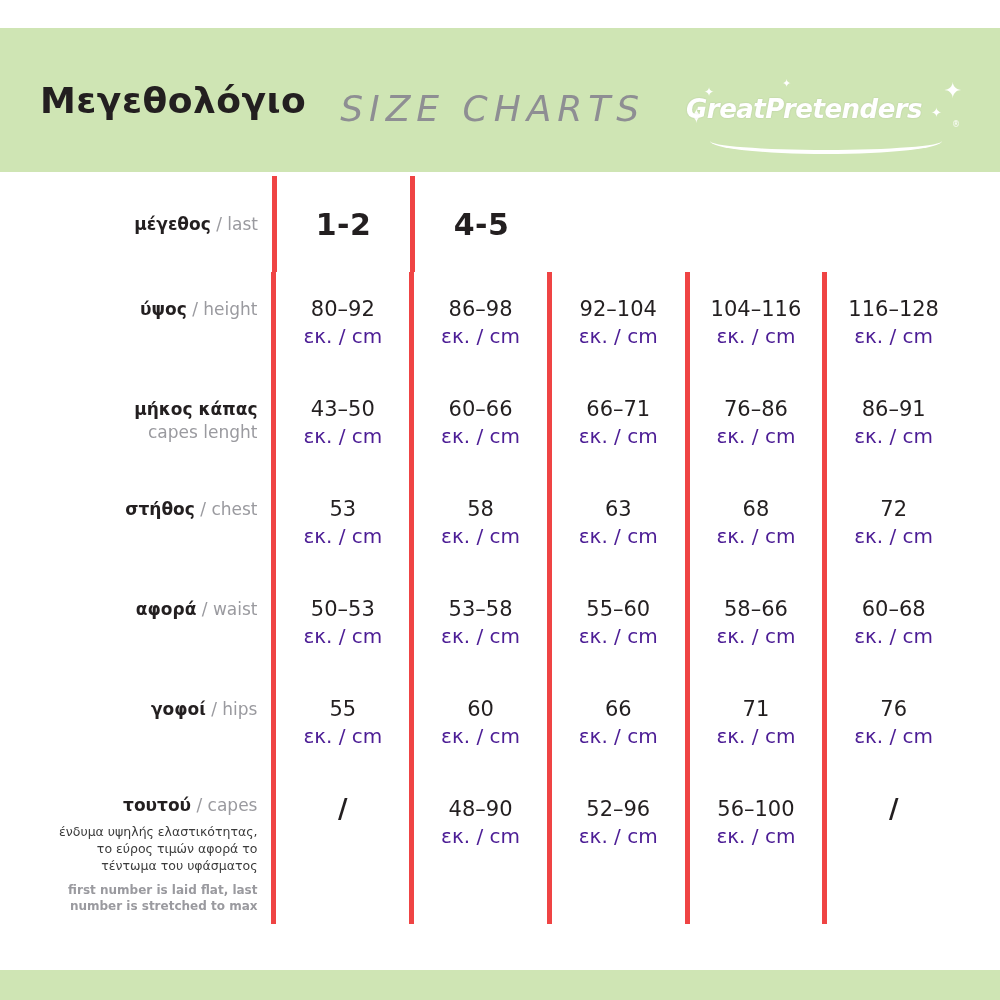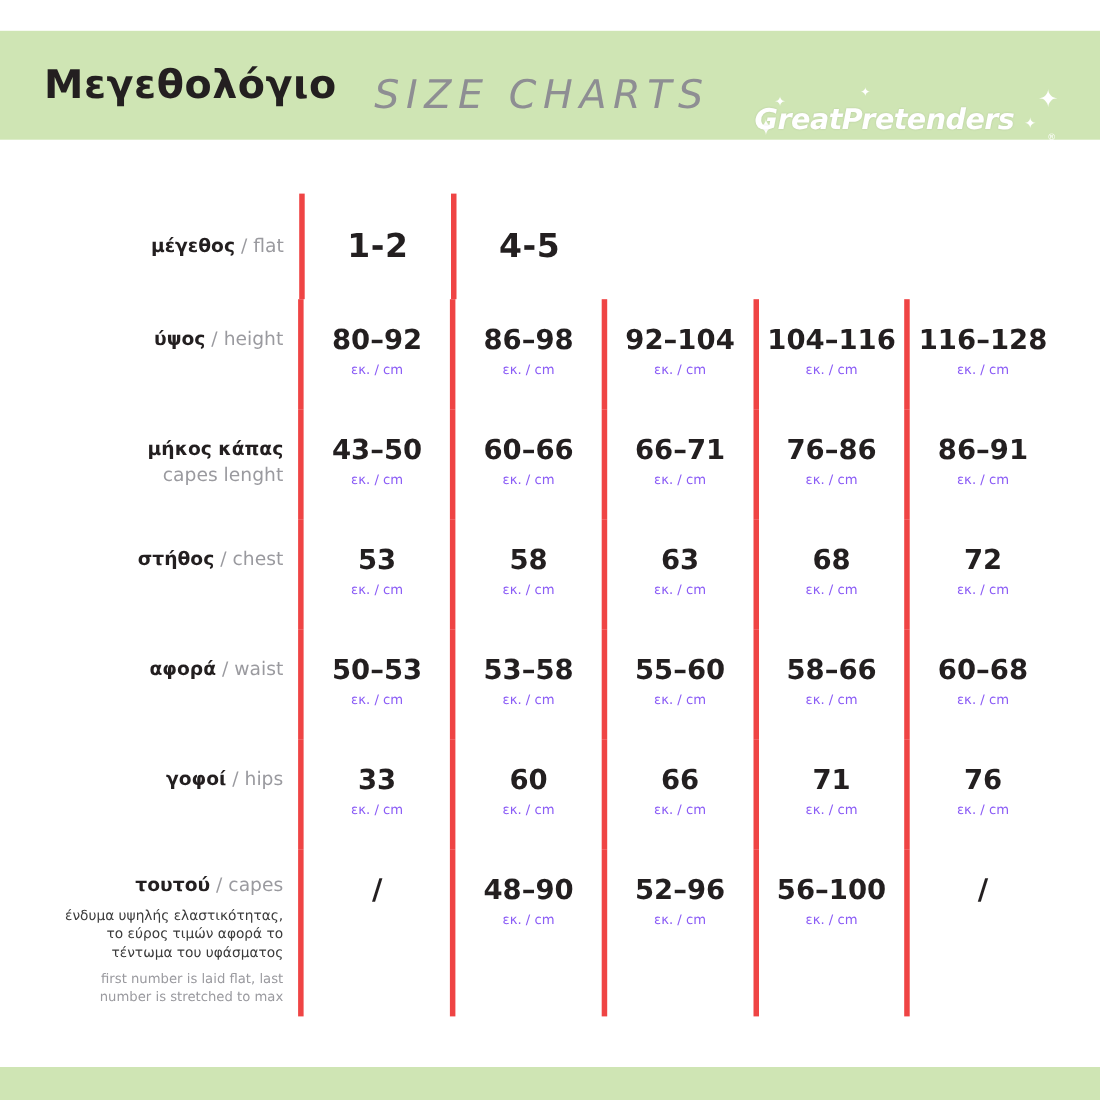--- a/index.html
+++ b/index.html
@@ -12,21 +12,21 @@
   #page {
     position: relative;
     width: 1000px; height: 1000px;
     background: #ffffff;
   }
 
   
   .header-band {
     position: absolute;
     left: 0; top: 28px;
-    width: 1000px; height: 99px;
+    width: 1000px; height: 144px;
     background: #cfe5b4;
     display: flex;
     align-items: center;
   }
   .title-gr {
     margin-left: 40px;
     font-family: "DejaVu Sans", sans-serif;
     font-size: 36px;
     font-weight: bold;
     color: #231f20;
@@ -153,34 +153,35 @@
     margin-top: 6px;
     max-width: 210px;
   }
   .note-en {
     font-size: 12px;
     line-height: 16px;
     color: #9a9a9f;
     text-align: right;
     margin-top: 8px;
     max-width: 200px;
+    font-weight: bold;
   }
 
   .row-data { height: 100px; }
   .row-data .label-cell { padding-top: 26px; height: 100px; }
   .row-data .val-cell { height: 100px; padding-top: 22px; }
   .num {
-    font-size: 25px;
-    font-weight: bold;
+    font-size: 21px;
+    font-weight: normal;
     color: #231f20;
     line-height: 30px;
   }
   .unit {
-    font-size: 12px;
-    color: #8b5cf6;
+    font-size: 20px;
+    color: #4c1d95;
     line-height: 22px;
     margin-top: 1px;
   }
   .slash {
     font-size: 26px;
     font-weight: bold;
     color: #231f20;
     line-height: 30px;
   }
 
@@ -226,21 +227,21 @@
     </div>
   </div>
 
   <div class="table">
 
     <div class="row row-head">
       <div class="cell label-cell">
         <div class="lbl-line">
           <span class="lbl-gr">μέγεθος</span>
           <span class="lbl-sep">/</span>
-          <span class="lbl-en">flat</span>
+          <span class="lbl-en">last</span>
         </div>
       </div>
       <div class="cell val-cell">1-2</div>
       <div class="cell val-cell">4-5</div>
     </div>
 
     <div class="row row-data">
       <div class="cell label-cell">
         <div class="lbl-line">
           <span class="lbl-gr">ύψος</span>
@@ -359,21 +360,21 @@
 
     <div class="row row-data">
       <div class="cell label-cell">
         <div class="lbl-line">
           <span class="lbl-gr">γοφοί</span>
           <span class="lbl-sep">/</span>
           <span class="lbl-en">hips</span>
         </div>
       </div>
       <div class="cell val-cell">
-        <div class="num">33</div>
+        <div class="num">55</div>
         <div class="unit">εκ. / cm</div>
       </div>
       <div class="cell val-cell">
         <div class="num">60</div>
         <div class="unit">εκ. / cm</div>
       </div>
       <div class="cell val-cell">
         <div class="num">66</div>
         <div class="unit">εκ. / cm</div>
       </div>

